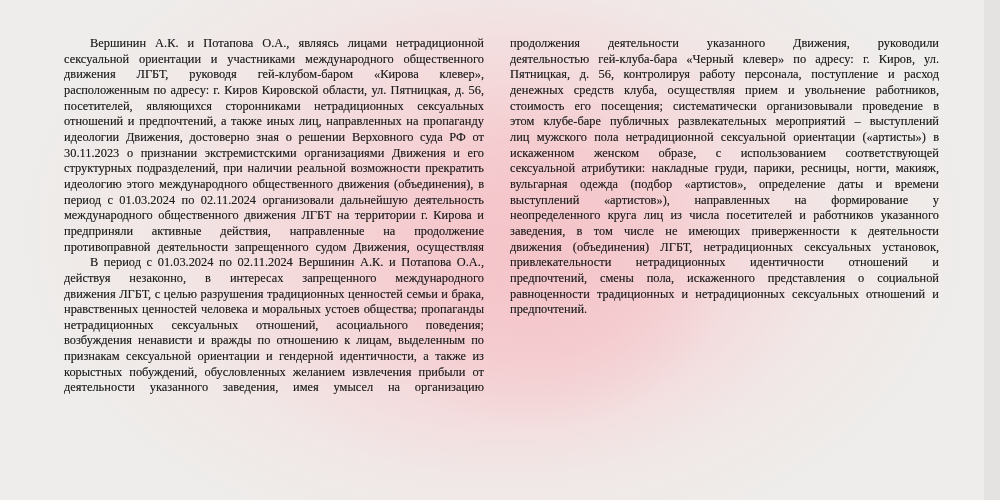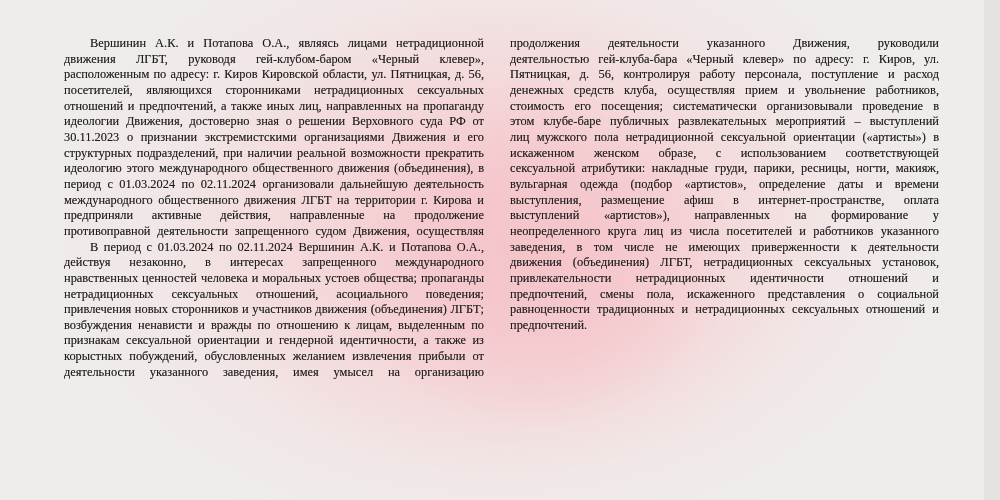--- a/index.html
+++ b/index.html
@@ -43,54 +43,54 @@
   .line.last   { text-align-last: left; }
   .line.indent { text-indent: 26px; }
 </style>
 </head>
 <body>
 
 <div class="page">
   <div class="pink-overlay"></div>
   <div class="col col-left">
       <div class="line indent">Вершинин А.К. и Потапова О.А., являясь лицами нетрадиционной</div>
-      <div class="line">движения ЛГБТ, руководя гей-клубом-баром «Черный клевер»,</div>
+      <div class="line">сексуальной ориентации и участниками международного общественного</div>
+      <div class="line">движения ЛГБТ, руководя гей-клубом-баром «Кирова клевер»,</div>
       <div class="line">расположенным по адресу: г. Киров Кировской области, ул. Пятницкая, д. 56,</div>
       <div class="line">посетителей, являющихся сторонниками нетрадиционных сексуальных</div>
       <div class="line">отношений и предпочтений, а также иных лиц, направленных на пропаганду</div>
       <div class="line">идеологии Движения, достоверно зная о решении Верховного суда РФ от</div>
       <div class="line">30.11.2023 о признании экстремистскими организациями Движения и его</div>
       <div class="line">структурных подразделений, при наличии реальной возможности прекратить</div>
       <div class="line">идеологию этого международного общественного движения (объединения), в</div>
       <div class="line">период с 01.03.2024 по 02.11.2024 организовали дальнейшую деятельность</div>
       <div class="line">международного общественного движения ЛГБТ на территории г. Кирова и</div>
       <div class="line">предприняли активные действия, направленные на продолжение</div>
       <div class="line">противоправной деятельности запрещенного судом Движения, осуществляя</div>
       <div class="line indent">В период с 01.03.2024 по 02.11.2024 Вершинин А.К. и Потапова О.А.,</div>
       <div class="line">действуя незаконно, в интересах запрещенного международного общественного</div>
+      <div class="line">движения ЛГБТ, с целью разрушения традиционных ценностей семьи и брака,</div>
       <div class="line">нравственных ценностей человека и моральных устоев общества; пропаганды</div>
       <div class="line">нетрадиционных сексуальных отношений, асоциального поведения;</div>
-      <div class="line">привлечения новых сторонников и участников движения (объединения) ЛГБТ;</div>
       <div class="line">возбуждения ненависти и вражды по отношению к лицам, выделенным по</div>
       <div class="line">признакам сексуальной ориентации и гендерной идентичности, а также из</div>
       <div class="line">корыстных побуждений, обусловленных желанием извлечения прибыли от</div>
       <div class="line">деятельности указанного заведения, имея умысел на организацию</div>
     </div>
   <div class="col col-right">
       <div class="line">продолжения деятельности указанного Движения, руководили</div>
       <div class="line">деятельностью гей-клуба-бара «Черный клевер» по адресу: г. Киров, ул.</div>
       <div class="line">Пятницкая, д. 56, контролируя работу персонала, поступление и расход</div>
       <div class="line">денежных средств клуба, осуществляя прием и увольнение работников,</div>
       <div class="line">стоимость его посещения; систематически организовывали проведение в</div>
       <div class="line">этом клубе-баре публичных развлекательных мероприятий – выступлений</div>
       <div class="line">лиц мужского пола нетрадиционной сексуальной ориентации («артисты») в</div>
       <div class="line">искаженном женском образе, с использованием соответствующей</div>
       <div class="line">сексуальной атрибутики: накладные груди, парики, ресницы, ногти, макияж,</div>
       <div class="line">вульгарная одежда (подбор «артистов», определение даты и времени</div>
-      <div class="line">выступления, размещение афиш в интернет-пространстве, оплата</div>
       <div class="line">выступлений «артистов»), направленных на формирование у</div>
       <div class="line">неопределенного круга лиц из числа посетителей и работников указанного</div>
       <div class="line">заведения, в том числе не имеющих приверженности к деятельности</div>
       <div class="line">движения (объединения) ЛГБТ, нетрадиционных сексуальных установок,</div>
       <div class="line">привлекательности нетрадиционных идентичности отношений и</div>
       <div class="line">предпочтений, смены пола, искаженного представления о социальной</div>
       <div class="line">равноценности традиционных и нетрадиционных сексуальных отношений и</div>
       <div class="line last">предпочтений.</div>
     </div>
 </div>

